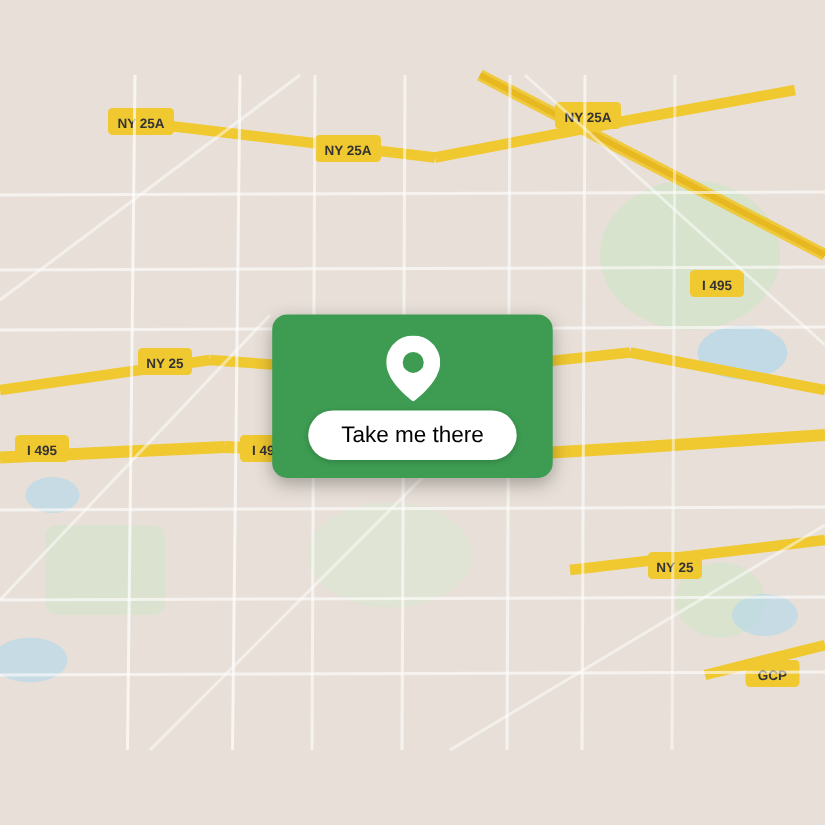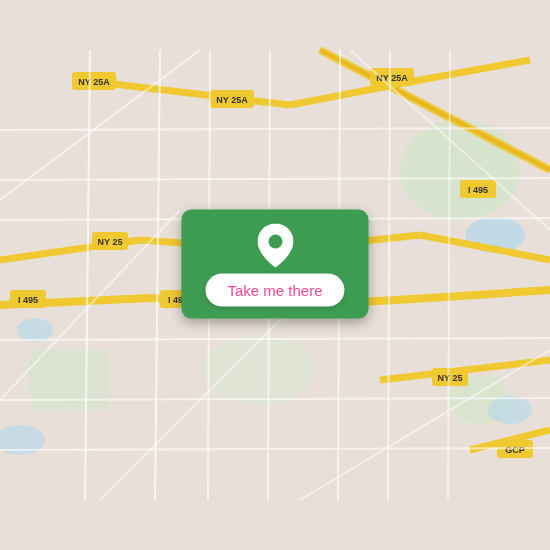--- a/index.html
+++ b/index.html
@@ -62,21 +62,21 @@
       margin-bottom: 6px;
     }
 
     #take-me-there-btn {
       background: white;
       border: none;
       border-radius: 20px;
       padding: 8px 22px;
       font-size: 15px;
       font-weight: 500;
-      color: #ec4899;
+      color: #000000;
       cursor: pointer;
       white-space: nowrap;
       box-shadow: 0 1px 4px rgba(0,0,0,0.2);
     }
 
     #bottom-bar {
       background: white;
       padding: 8px 12px 6px 12px;
       border-top: 1px solid #ddd;
       display: flex;

